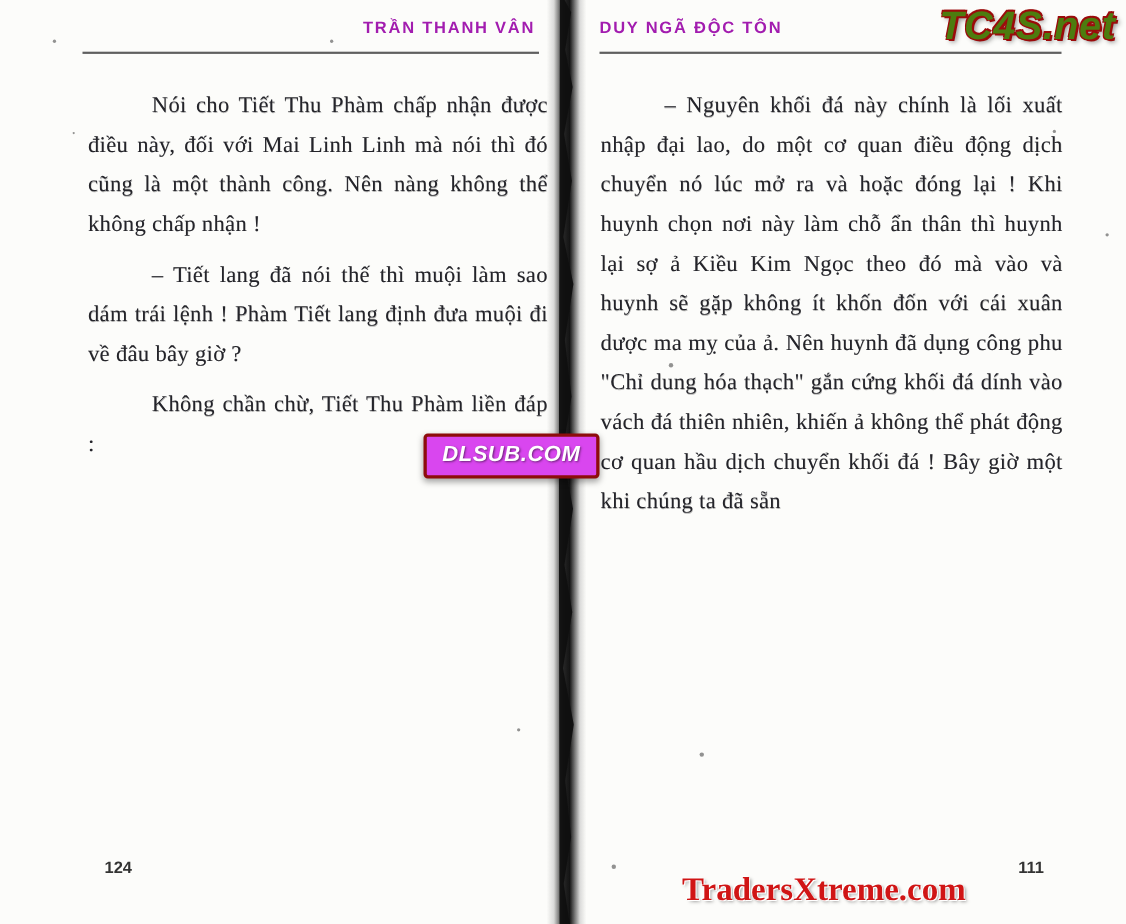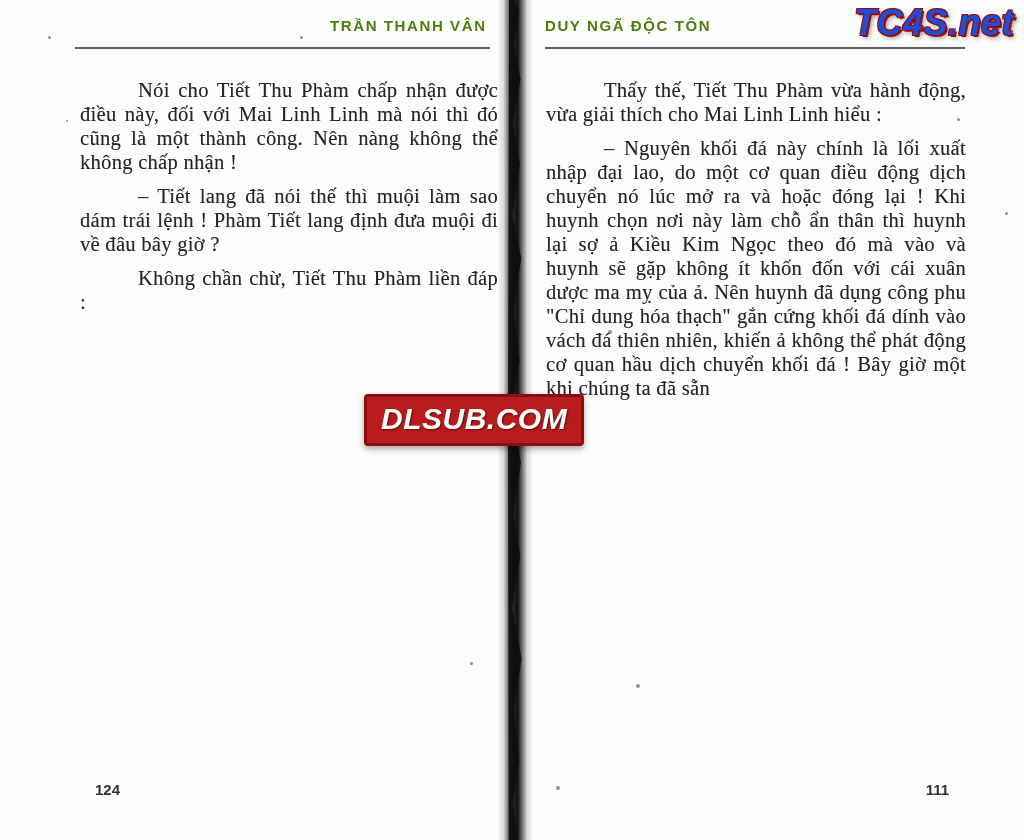--- a/index.html
+++ b/index.html
@@ -66,32 +66,32 @@
   }
   .head-rule.left  { left: 75px;  top: 47px; width: 415px; }
   .head-rule.right { left: 545px; top: 47px; width: 420px; }
 
   .running-head {
     position: absolute;
     top: 17px;
     font-family: "Liberation Sans", sans-serif;
     font-size: 15px;
     letter-spacing: 1.6px;
-    color: #4d7c0f;
+    color: #a21caf;
     font-weight: 600;
     white-space: nowrap;
   }
   .running-head.left  { left: 330px; }
   .running-head.right { left: 545px; }
 
   .col {
     position: absolute;
     top: 78px;
     font-size: 20.5px;
-    line-height: 24px;
+    line-height: 36px;
     color: #24242a;
     letter-spacing: 0.3px;
   }
   .col.left  { left: 80px;  width: 418px; }
   .col.right { left: 546px; width: 420px; }
 
   .para {
     margin: 0 0 10px 0;
     text-indent: 58px;
     text-align: justify;
@@ -116,41 +116,41 @@
 
   
   .wm-tc4s {
     position: absolute;
     top: 2px;
     right: 10px;
     font-family: "Liberation Sans", sans-serif;
     font-size: 36px;
     font-weight: 700;
     font-style: italic;
-    color: #1d4ed8;
+    color: #4d7c0f;
     text-shadow:
       2px 2px 0 #9b0b0b,
       -1px -1px 0 #9b0b0b,
       1px -1px 0 #9b0b0b,
       -1px 1px 0 #9b0b0b,
       3px 3px 5px rgba(0,0,0,0.45);
     letter-spacing: 0.5px;
   }
 
   .wm-dlsub {
     position: absolute;
     top: 394px;
-    left: 364px;
+    left: 385px;
     padding: 5px 14px 7px 14px;
-    background: #b91c1c;
+    background: #d946ef;
     border: 3px solid #8d0c0c;
     border-radius: 4px;
     box-shadow: 0 3px 6px rgba(0,0,0,0.35);
     font-family: "Liberation Sans", sans-serif;
-    font-size: 30px;
+    font-size: 20px;
     font-weight: 700;
     font-style: italic;
     color: #ffffff;
     letter-spacing: 0.5px;
     text-shadow: 1px 1px 2px rgba(0,0,0,0.5);
     white-space: nowrap;
   }
 
   .wm-traders {
     position: absolute;
@@ -203,22 +203,22 @@
     <p class="para dash">– Tiết lang đã nói thế thì muội làm sao dám trái lệnh ! Phàm Tiết lang định đưa muội đi về đâu bây giờ ?</p>
     <p class="para">Không chần chừ, Tiết Thu Phàm liền đáp :</p>
   </div>
 
   <div class="folio left">124</div>
 
   <div class="head-rule right"></div>
   <div class="running-head right">DUY NGÃ ĐỘC TÔN</div>
 
   <div class="col right">
-    <p class="para">Thấy thế, Tiết Thu Phàm vừa hành động, vừa giải thích cho Mai Linh Linh hiểu :</p>
     <p class="para dash">– Nguyên khối đá này chính là lối xuất nhập đại lao, do một cơ quan điều động dịch chuyển nó lúc mở ra và hoặc đóng lại ! Khi huynh chọn nơi này làm chỗ ẩn thân thì huynh lại sợ ả Kiều Kim Ngọc theo đó mà vào và huynh sẽ gặp không ít khốn đốn với cái xuân dược ma mỵ của ả. Nên huynh đã dụng công phu "Chỉ dung hóa thạch" gắn cứng khối đá dính vào vách đá thiên nhiên, khiến ả không thể phát động cơ quan hầu dịch chuyển khối đá ! Bây giờ một khi chúng ta đã sẵn</p>
   </div>
 
   <div class="folio right">111</div>
 
   <div class="wm-tc4s">TC4S.net</div>
   <div class="wm-dlsub">DLSUB.COM</div>
+  <div class="wm-traders">TradersXtreme.com</div>
 
 </div>
 
 </body></html>

